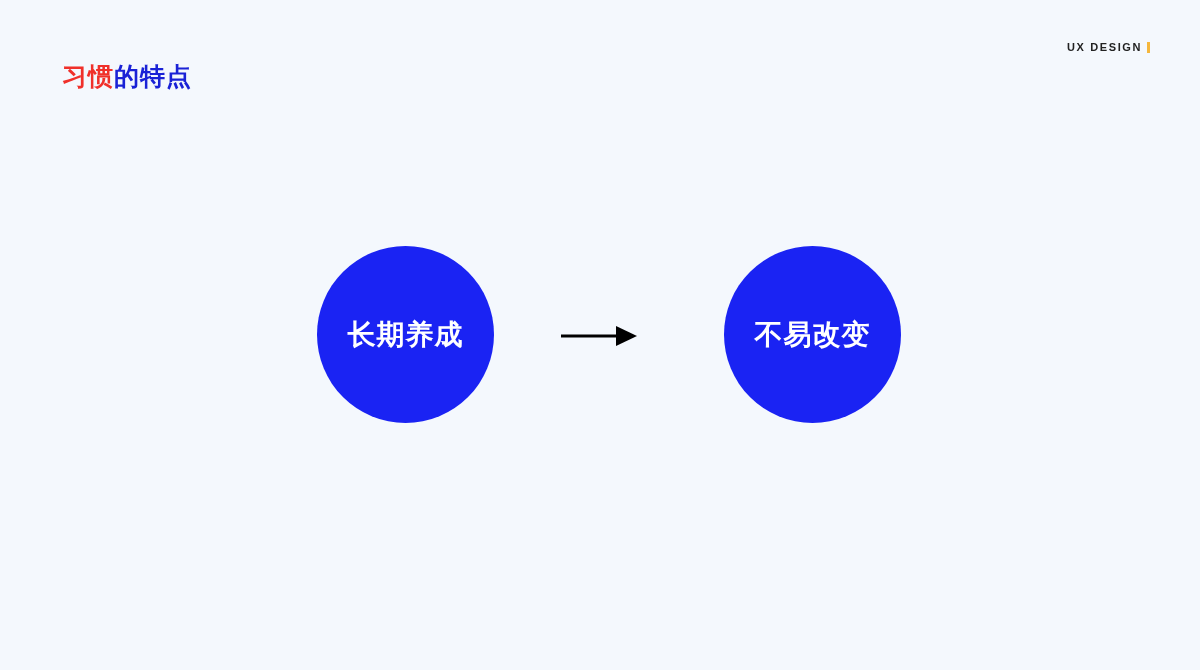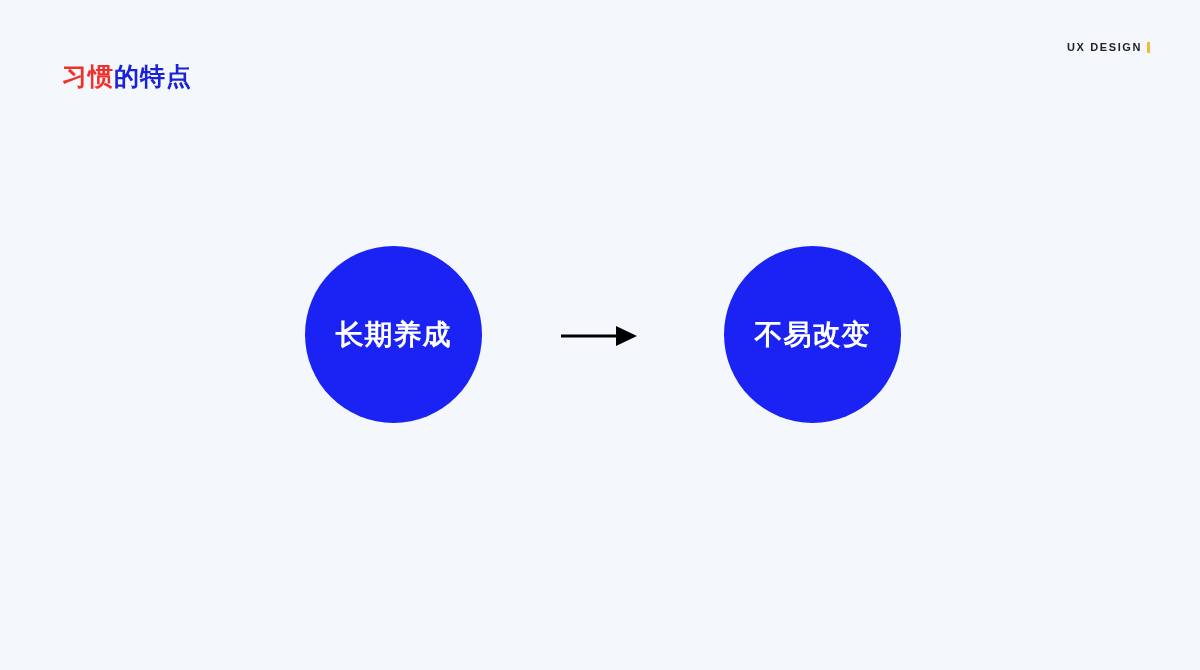--- a/index.html
+++ b/index.html
@@ -27,21 +27,21 @@
     .brand .bar {
       display: inline-block; width: 3px; height: 11px;
       background: #f5b73d; margin-left: 5px;
     }
     .circle {
       position: absolute; width: 177px; height: 177px; border-radius: 50%;
       background: #1a23f3;
       display: flex; align-items: center; justify-content: center;
       color: #fff; font-size: 28px; font-weight: bold; letter-spacing: 1px;
     }
-    .c1 { left: 305px; top: 246px; }
+    .c1 { left: 317px; top: 246px; }
     .c2 { left: 724px; top: 246px; }
     .arrow {
       position: absolute; left: 561px; top: 325px; width: 78px; height: 22px;
     }
   </style>
 </head>
 <body>
 
 <div class="title">
   <span class="red">习惯</span><span class="blue">的特点</span>

